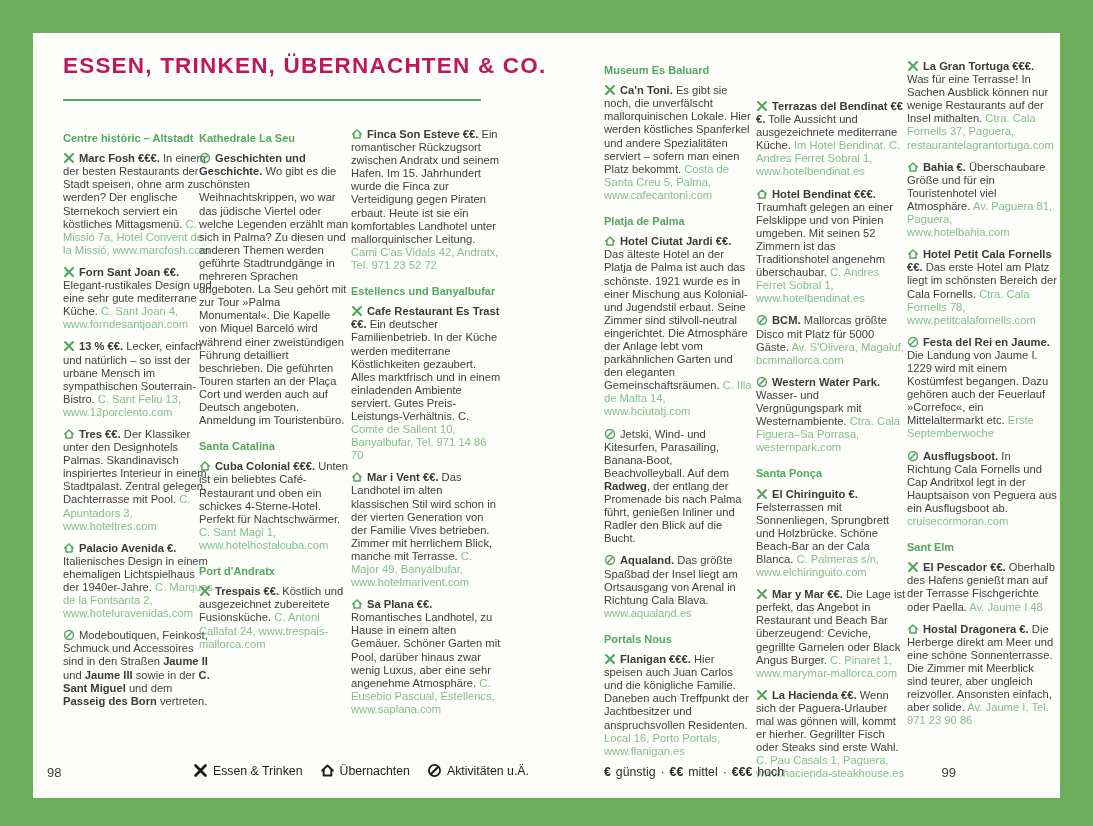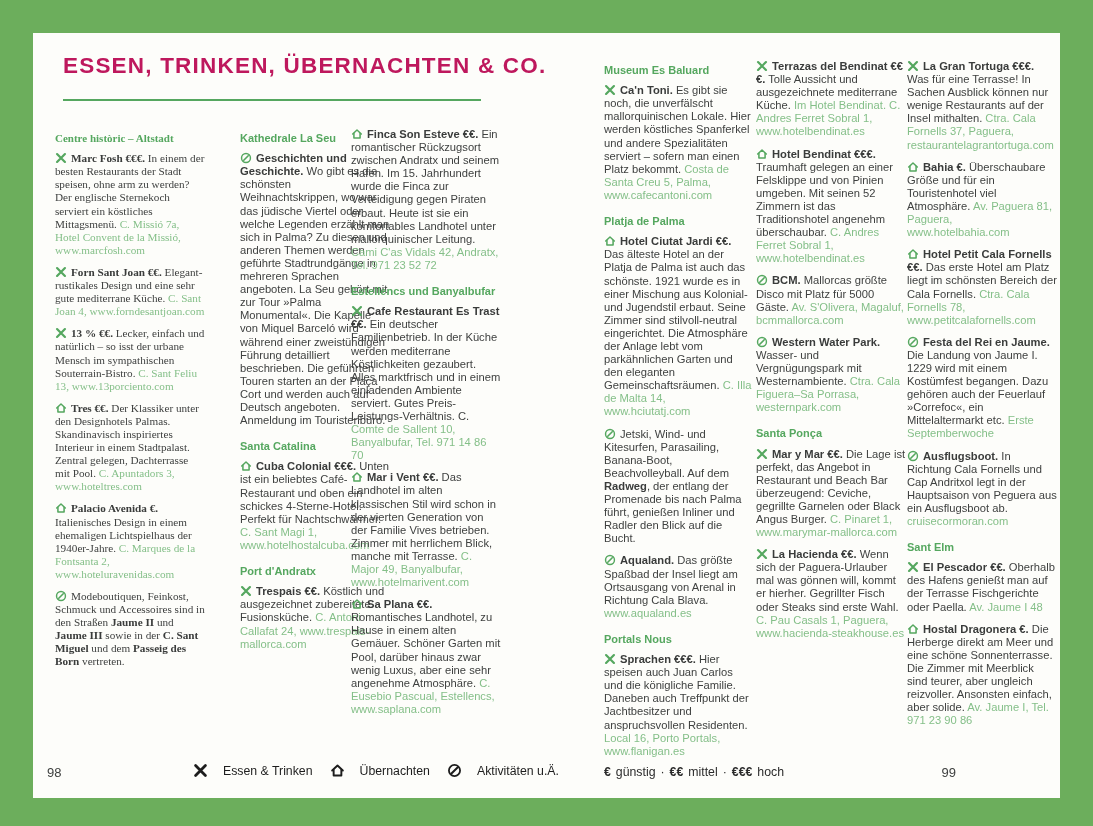--- a/index.html
+++ b/index.html
@@ -22,22 +22,22 @@
     position:absolute;left:30px;top:66px;width:418px;height:2px;
     background:#55a75f;
   }
   .col{
     position:absolute;overflow:hidden;
     font-size:11.2px;line-height:13.1px;color:#3f4140;
     hyphens:auto;-webkit-hyphens:auto;
   }
   .lcol{top:95px;height:622px;width:150px;}
   .rcol{top:27px;height:700px;width:150px;}
-  #lcol0{left:22px;font-family:Liberation Serif, serif;} #lcol1{left:166px;margin-left:41px;} #lcol2{left:318px;}
-  #rcol0{left:571px;} #rcol1{left:723px;} #rcol2{left:874px;}
+  #lcol0{left:30px;} #lcol1{left:166px;} #lcol2{left:318px;}
+  #rcol0{left:571px;} #rcol1{left:723px;margin-top:40px;} #rcol2{left:874px;}
   .sec{
     font-size:11px;line-height:16.2px;color:#55a75f;
     font-weight:bold;margin:11px 0 6px 0;
   }
   .col .sec:first-child{margin-top:2px;}
   .entry{margin:0 0 9px 0;}
   .entry strong{color:#3a3c3b;}
   .lnk{color:#84bf88;}
   .ic{
     display:inline-block;width:13px;height:11px;margin-right:3px;
@@ -48,21 +48,21 @@
     position:absolute;left:0;top:727px;width:936px;height:28px;
     font-size:12.5px;color:#2b2b2b;
   }
   .pageno{position:absolute;top:5px;font-size:13px;color:#3f4140;}
   #pageno-left{left:14px;}
   #pageno-right{right:13px;}
   .legend{
     position:absolute;left:160px;top:3px;display:flex;gap:17px;align-items:center;
     color:#1d1d1d;
   }
-  .legend-item{display:flex;align-items:center;gap:15px;font-size:12.3px;}
+  .legend-item{display:flex;align-items:center;gap:5px;font-size:12.3px;}
   .fic{display:inline-block;width:15px;height:15px;color:#1d1d1d;}
   .fic svg{display:block;}
   .price-legend{
     position:absolute;left:571px;top:5px;font-size:12.3px;color:#2b2b2b;
     display:flex;gap:5px;align-items:baseline;
   }
   .price-legend strong{font-weight:bold;}
   .dot{color:#2b2b2b;}
 </style>
 </head>
@@ -145,39 +145,42 @@
             <circle cx="7" cy="7" r="5.2" fill="none" stroke="currentColor" stroke-width="1.7"></circle>
             <path d="M4.4 9.6 L9.6 4.4" stroke="currentColor" stroke-width="1.9" stroke-linecap="round"></path>
           </svg></span><span>Jetski, Wind- und Kitesurfen, Parasailing, Banana-Boot, Beachvolleyball. Auf dem </span><strong>Radweg</strong><span>, der entlang der Promenade bis nach Palma führt, genießen Inliner und Radler den Blick auf die Bucht.</span></p>
       <p class="entry"><span class="ic"><svg viewBox="0 0 14 14" width="12" height="12">
             <circle cx="7" cy="7" r="5.2" fill="none" stroke="currentColor" stroke-width="1.7"></circle>
             <path d="M4.4 9.6 L9.6 4.4" stroke="currentColor" stroke-width="1.9" stroke-linecap="round"></path>
           </svg></span><strong>Aqualand.</strong><span> Das größte Spaßbad der Insel liegt am Ortsausgang von Arenal in Richtung Cala Blava. </span><span class="lnk">www.aqualand.es</span></p>
       <h2 class="sec">Portals Nous</h2>
       <p class="entry"><span class="ic"><svg viewBox="0 0 14 14" width="12" height="12">
             <path d="M2.4 2.4 L11.6 11.6 M11.6 2.4 L2.4 11.6" fill="none" stroke="currentColor" stroke-width="2.6" stroke-linecap="round"></path>
-          </svg></span><strong>Sprachen €€€.</strong><span> Hier speisen auch Juan Carlos und die königliche Familie. Daneben auch Treffpunkt der Jachtbesitzer und anspruchsvollen Residenten. </span><span class="lnk">Local 16, Porto Portals, www.flanigan.es</span></p>
+          </svg></span><strong>Flanigan €€€.</strong><span> Hier speisen auch Juan Carlos und die königliche Familie. Daneben auch Treffpunkt der Jachtbesitzer und anspruchsvollen Residenten. </span><span class="lnk">Local 16, Porto Portals, www.flanigan.es</span></p>
     </div>
   <div class="col rcol" id="rcol1">
       <p class="entry"><span class="ic"><svg viewBox="0 0 14 14" width="12" height="12">
             <path d="M2.4 2.4 L11.6 11.6 M11.6 2.4 L2.4 11.6" fill="none" stroke="currentColor" stroke-width="2.6" stroke-linecap="round"></path>
           </svg></span><strong>Terrazas del Bendinat €€€.</strong><span> Tolle Aussicht und ausgezeichnete mediterrane Küche. </span><span class="lnk">Im Hotel Bendinat. C. Andres Ferret Sobral 1, www.hotelbendinat.es</span></p>
       <p class="entry"><span class="ic"><svg viewBox="0 0 14 14" width="12" height="12">
             <path d="M2 7 L7 2.4 L12 7" fill="none" stroke="currentColor" stroke-width="1.8" stroke-linecap="round" stroke-linejoin="round"></path>
             <path d="M3.4 6.4 L3.4 11.6 L10.6 11.6 L10.6 6.4" fill="none" stroke="currentColor" stroke-width="1.8" stroke-linecap="round" stroke-linejoin="round"></path>
           </svg></span><strong>Hotel Bendinat €€€.</strong><span> Traumhaft gelegen an einer Felsklippe und von Pinien umgeben. Mit seinen 52 Zimmern ist das Traditionshotel angenehm überschaubar. </span><span class="lnk">C. Andres Ferret Sobral 1, www.hotelbendinat.es</span></p>
       <p class="entry"><span class="ic"><svg viewBox="0 0 14 14" width="12" height="12">
             <circle cx="7" cy="7" r="5.2" fill="none" stroke="currentColor" stroke-width="1.7"></circle>
             <path d="M4.4 9.6 L9.6 4.4" stroke="currentColor" stroke-width="1.9" stroke-linecap="round"></path>
           </svg></span><strong>BCM.</strong><span> Mallorcas größte Disco mit Platz für 5000 Gäste. </span><span class="lnk">Av. S'Olivera, Magaluf, bcmmallorca.com</span></p>
       <p class="entry"><span class="ic"><svg viewBox="0 0 14 14" width="12" height="12">
             <circle cx="7" cy="7" r="5.2" fill="none" stroke="currentColor" stroke-width="1.7"></circle>
             <path d="M4.4 9.6 L9.6 4.4" stroke="currentColor" stroke-width="1.9" stroke-linecap="round"></path>
           </svg></span><strong>Western Water Park.</strong><span> Wasser- und Vergnügungspark mit Westernambiente. </span><span class="lnk">Ctra. Cala Figuera–Sa Porrasa, westernpark.com</span></p>
       <h2 class="sec">Santa Ponça</h2>
+      <p class="entry"><span class="ic"><svg viewBox="0 0 14 14" width="12" height="12">
+            <path d="M2.4 2.4 L11.6 11.6 M11.6 2.4 L2.4 11.6" fill="none" stroke="currentColor" stroke-width="2.6" stroke-linecap="round"></path>
+          </svg></span><strong>El Chiringuito €.</strong><span> Felsterrassen mit Sonnenliegen, Sprungbrett und Holzbrücke. Schöne Beach-Bar an der Cala Blanca. </span><span class="lnk">C. Palmeras s/n, www.elchiringuito.com</span></p>
       <p class="entry"><span class="ic"><svg viewBox="0 0 14 14" width="12" height="12">
             <path d="M2.4 2.4 L11.6 11.6 M11.6 2.4 L2.4 11.6" fill="none" stroke="currentColor" stroke-width="2.6" stroke-linecap="round"></path>
           </svg></span><strong>Mar y Mar €€.</strong><span> Die Lage ist perfekt, das Angebot in Restaurant und Beach Bar überzeugend: Ceviche, gegrillte Garnelen oder Black Angus Burger. </span><span class="lnk">C. Pinaret 1, www.marymar-mallorca.com</span></p>
       <p class="entry"><span class="ic"><svg viewBox="0 0 14 14" width="12" height="12">
             <path d="M2.4 2.4 L11.6 11.6 M11.6 2.4 L2.4 11.6" fill="none" stroke="currentColor" stroke-width="2.6" stroke-linecap="round"></path>
           </svg></span><strong>La Hacienda €€.</strong><span> Wenn sich der Paguera-Urlauber mal was gönnen will, kommt er hierher. Gegrillter Fisch oder Steaks sind erste Wahl. </span><span class="lnk">C. Pau Casals 1, Paguera, www.hacienda-steakhouse.es</span></p>
     </div>
   <div class="col rcol" id="rcol2">
       <p class="entry"><span class="ic"><svg viewBox="0 0 14 14" width="12" height="12">
             <path d="M2.4 2.4 L11.6 11.6 M11.6 2.4 L2.4 11.6" fill="none" stroke="currentColor" stroke-width="2.6" stroke-linecap="round"></path>

